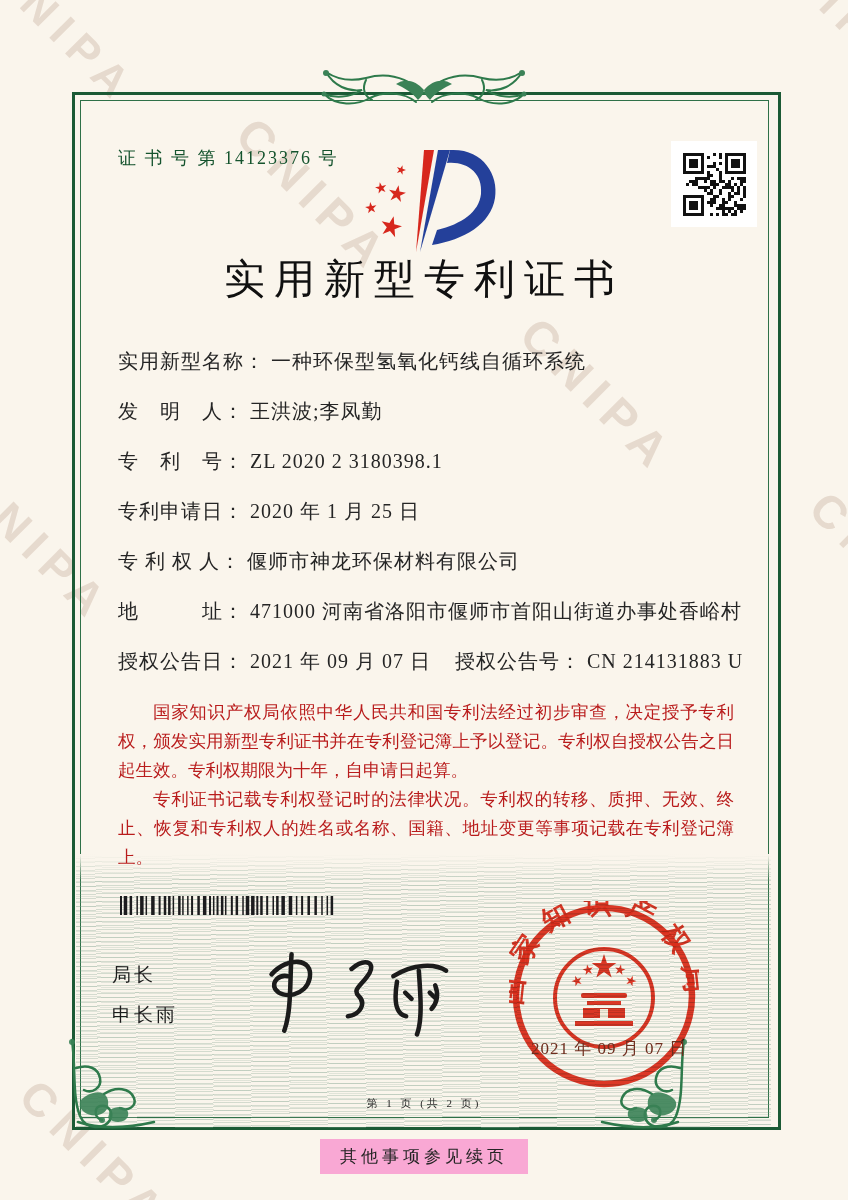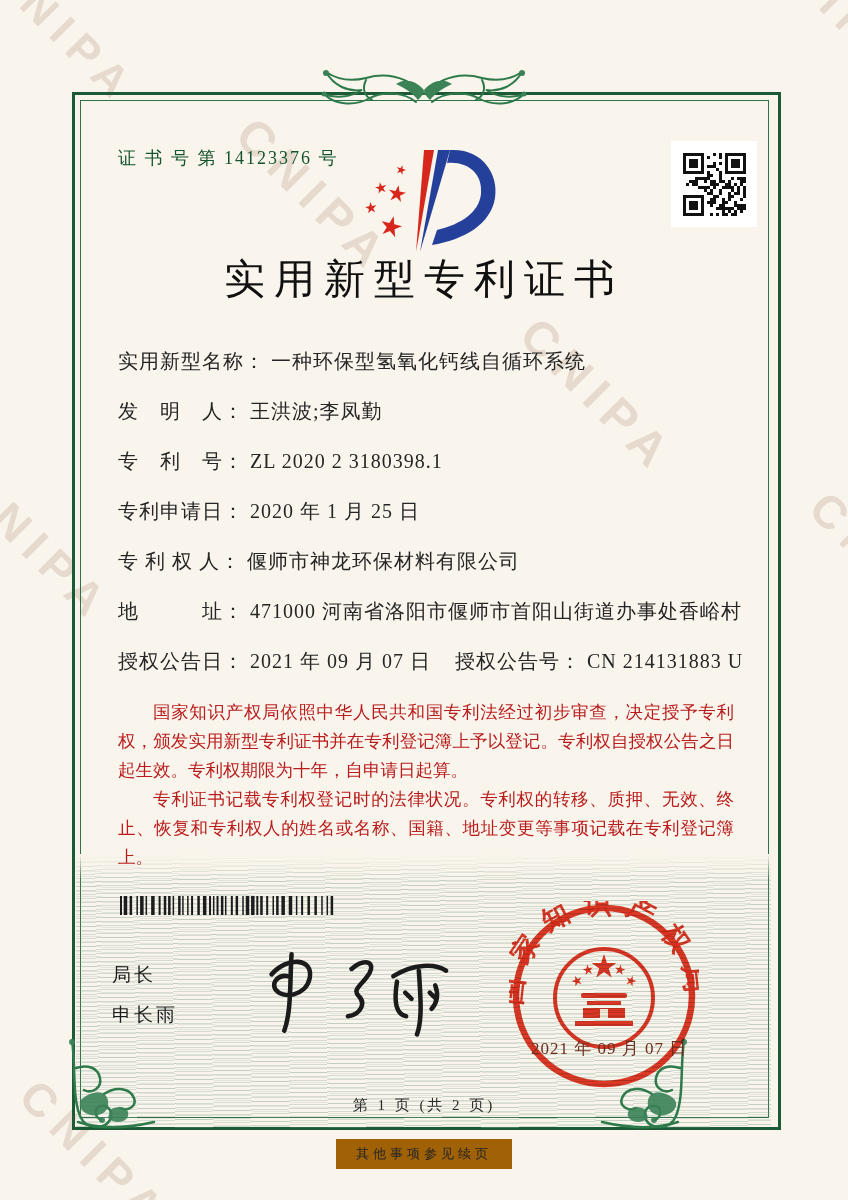--- a/index.html
+++ b/index.html
@@ -50,23 +50,23 @@
   
   .signatory{position:absolute;left:112px;top:962px;z-index:2;font-size:19px;letter-spacing:3px;color:#1c1c1c;}
   .signatory div{margin-bottom:14px;}
   .signature{position:absolute;left:252px;top:938px;z-index:3;}
   
   .seal{position:absolute;left:509px;top:901px;width:190px;height:190px;z-index:3;mix-blend-mode:multiply;}
   .seal-date{position:absolute;left:531px;top:1037px;z-index:4;font-size:17px;letter-spacing:1px;
     color:#6e2d1d;white-space:nowrap;}
   
   .page-info{position:absolute;left:0;right:0;top:1096px;text-align:center;z-index:2;
-    font-size:15px;letter-spacing:3px;color:#2a2a2a;}
+    font-size:11px;letter-spacing:3px;color:#2a2a2a;}
   .footer-wrap{position:absolute;left:0;right:0;top:1139px;display:flex;justify-content:center;z-index:2;}
-  .footer-note{background:#a16207;padding:6px 20px;font-size:13px;letter-spacing:4px;color:#242424;}
+  .footer-note{background:#f9a8d4;padding:6px 20px;font-size:17px;letter-spacing:4px;color:#242424;}
   
   .flourish-top{position:absolute;left:304px;top:60px;z-index:2;}
   .corner{position:absolute;z-index:2;}
   .corner-bl{left:58px;top:1038px;}
   .corner-br{left:598px;top:1038px;transform:scaleX(-1);}
 </style>
 </head>
 <body>
 
 <div class="page">

